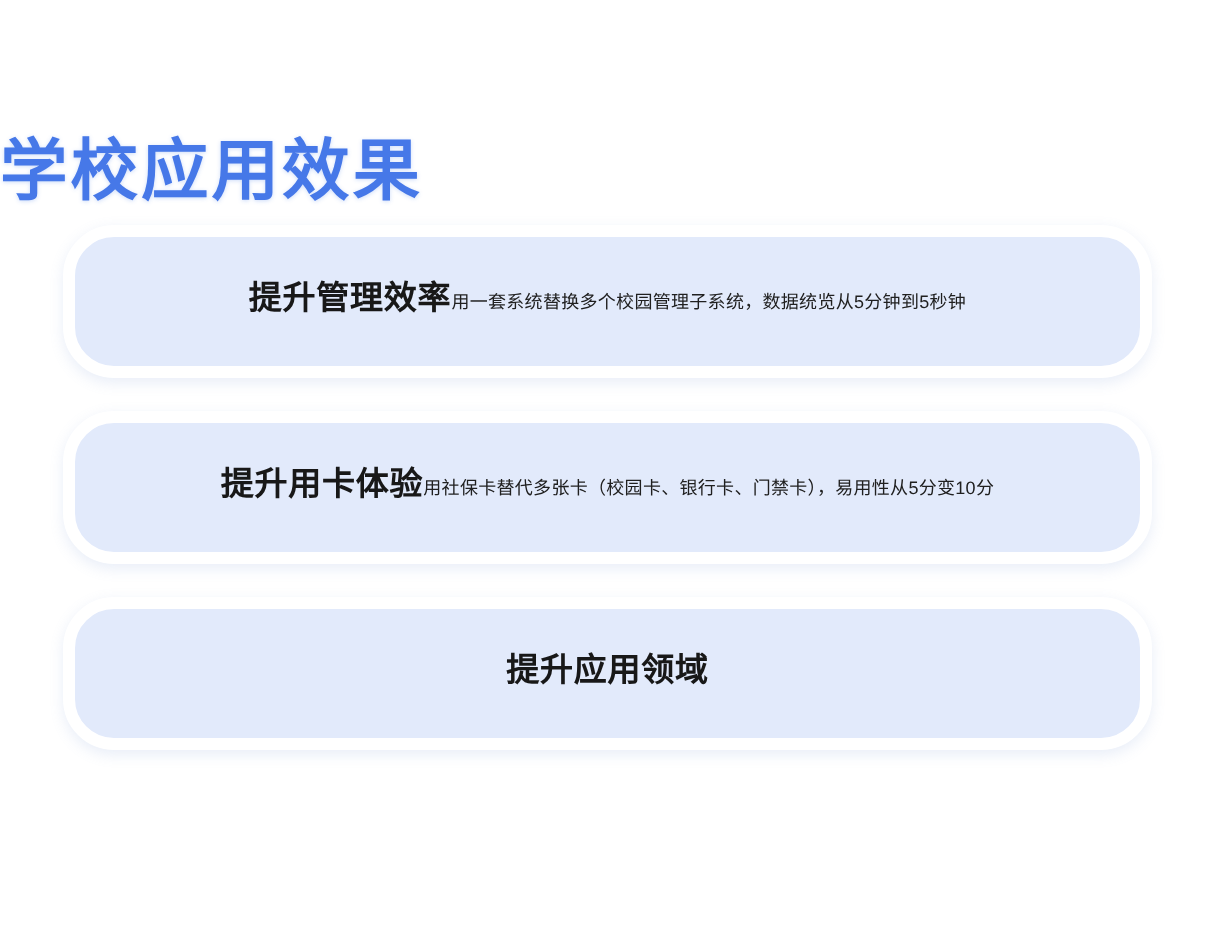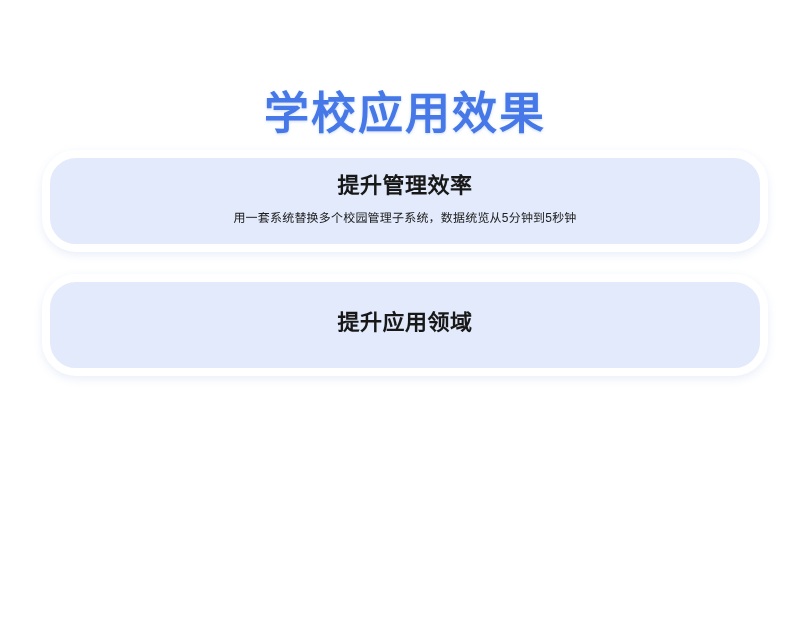--- a/index.html
+++ b/index.html
@@ -22,21 +22,20 @@
     background: #ffffff;
     box-sizing: border-box;
   }
 
   
   .section-title-wrap {
     position: absolute;
     left: 0;
     top: 57px;
     width: 810px;
-    text-align: center;
   }
   .section-title {
     display: inline-block;
     font-size: 45px;
     line-height: 54px;
     font-weight: 700;
     letter-spacing: 2px;
     color: #4678e8;
     text-shadow: 0 1px 3px rgba(90, 140, 235, 0.30);
   }
@@ -53,21 +52,21 @@
     position: relative;
     box-sizing: border-box;
     width: 726px;
     height: 102px;
     margin-bottom: 22px;
     border: 8px solid #ffffff;
     border-radius: 34px;
     background: #e2eafb;
     box-shadow: 0 3px 9px rgba(120, 150, 210, 0.16);
     display: flex;
-    flex-direction: column;
+    flex-direction: row;
     align-items: center;
     justify-content: center;
     padding: 0 14px;
   }
   .card:last-child {
     margin-bottom: 16px;
   }
 
   .card-heading {
     font-size: 22px;
@@ -98,20 +97,24 @@
     <h1 class="section-title">学校应用效果</h1>
   </div>
 
   <div class="card-stack">
 
     <div class="card">
       <div class="card-heading">提升管理效率</div>
       <div class="card-body">用一套系统替换多个校园管理子系统，数据统览从5分钟到5秒钟</div>
     </div>
 
+    <div class="card">
+      <div class="card-heading">提升用卡体验</div>
+      <div class="card-body">用社保卡替代多张卡（校园卡、银行卡、门禁卡），易用性从5分变10分</div>
+    </div>
 
     <div class="card">
       <div class="card-heading">提升应用领域</div>
     </div>
 
   </div>
 
 </div>
 
 </body></html>

